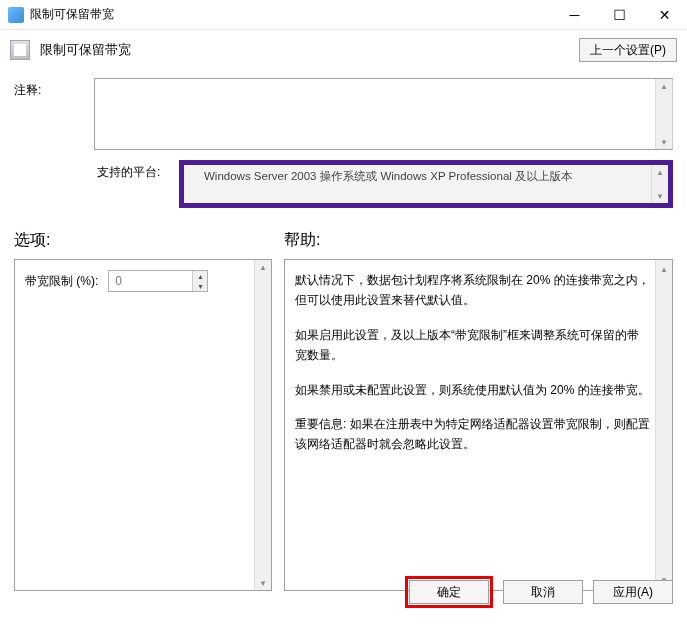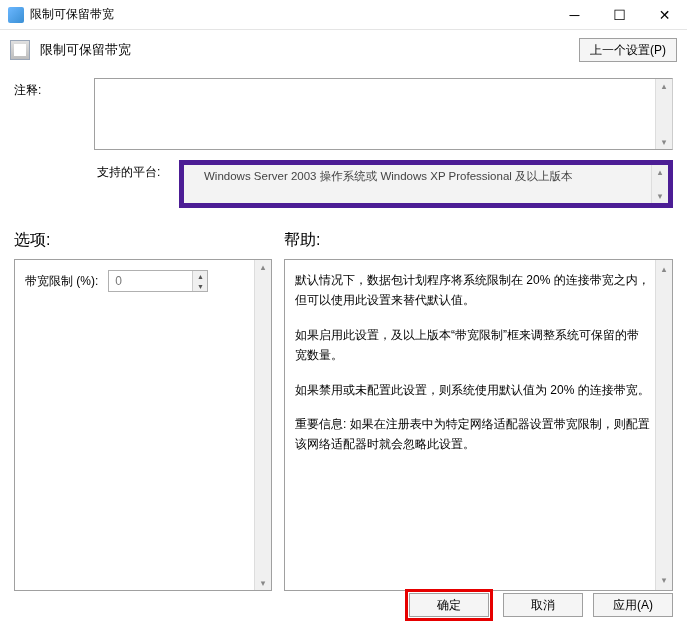--- a/index.html
+++ b/index.html
@@ -119,21 +119,21 @@
       position: absolute; right: 0; top: 0; bottom: 0;
       width: 15px;
       border-left: 1px solid #ccc;
       display: flex; flex-direction: column;
     }
     .spinner .arrows span {
       flex: 1; display: flex; align-items: center; justify-content: center;
       font-size: 7px; color: #555; background: #f0f0f0;
     }
     .footer {
-      position: absolute; bottom: 11px; right: 14px;
+      position: absolute; bottom: 24px; right: 14px;
       display: flex; gap: 10px; align-items: center;
     }
     .btn-ok-wrap { border: 3px solid #e60000; padding: 1px; }
   </style>
 </head>
 <body>
 
 <div class="titlebar">
   <div class="titlebar-icon"></div>
   <div class="titlebar-title">限制可保留带宽</div>

